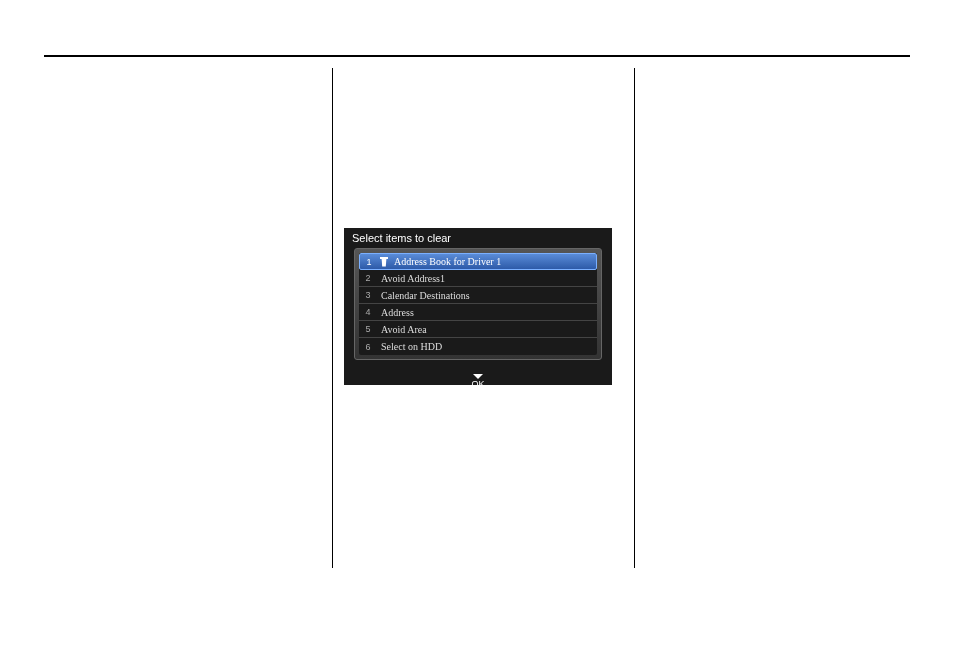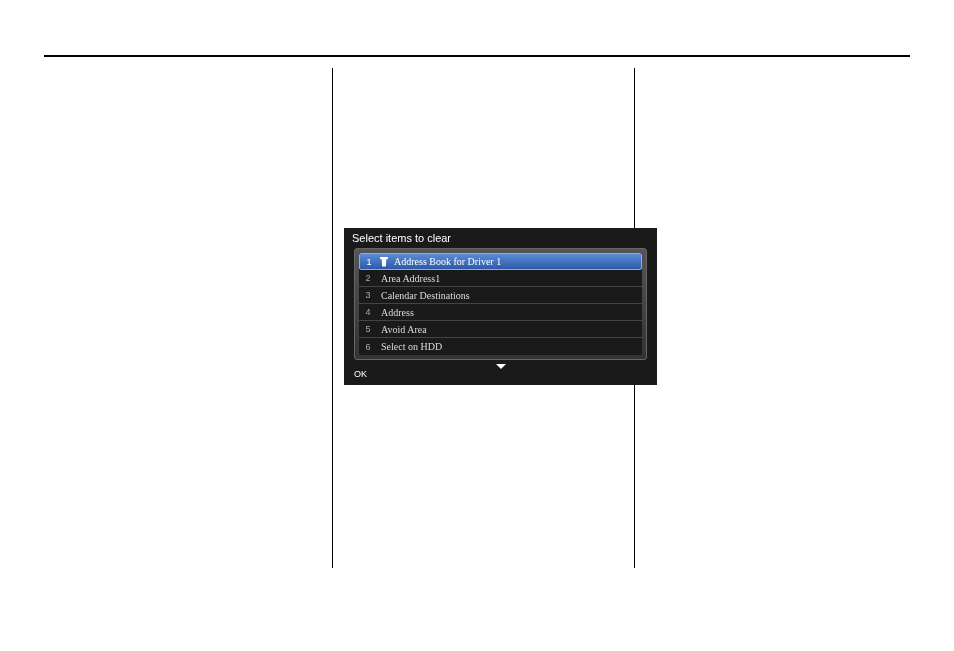--- a/index.html
+++ b/index.html
@@ -38,21 +38,21 @@
       top: 0;
       left: 590px;
       width: 1px;
       height: 500px;
       background: #000;
     }
     .screenshot-container {
       position: absolute;
       top: 160px;
       left: 300px;
-      width: 313px;
+      width: 268px;
       height: 157px;
       background: #1a1a1a;
       overflow: hidden;
     }
     .screen-title {
       color: #fff;
       font-size: 11px;
       padding: 4px 8px;
       background: #1a1a1a;
     }
@@ -117,24 +117,24 @@
       width: 8px;
       height: 2px;
       background: #fff;
     }
     .row-label {
       flex: 1;
       padding-left: 4px;
       font-family: Liberation Serif, serif;
     }
     .ok-area {
-      text-align: left;
+      text-align: center;
       color: #fff;
       font-size: 9px;
-      padding-top: 4px;
+      padding-top: 14px;
     }
     .down-arrow {
       display: block;
       margin: 0 auto;
       width: 0;
       height: 0;
       border-left: 5px solid transparent;
       border-right: 5px solid transparent;
       border-top: 5px solid #fff;
     }
@@ -153,21 +153,21 @@
     <div class="bezel">
       <div class="bezel-inner">
         <div class="menu-list" id="menu-list">
             <div class="menu-row selected">
               <span class="row-num">1</span>
               <span class="trash-icon"></span>
               <span class="row-label">Address Book for Driver 1</span>
             </div>
             <div class="menu-row">
               <span class="row-num">2</span>
-              <span class="row-label">Area Address1</span>
+              <span class="row-label">Avoid Address1</span>
             </div>
             <div class="menu-row">
               <span class="row-num">3</span>
               <span class="row-label">Calendar Destinations</span>
             </div>
             <div class="menu-row">
               <span class="row-num">4</span>
               <span class="row-label">Address</span>
             </div>
             <div class="menu-row">

